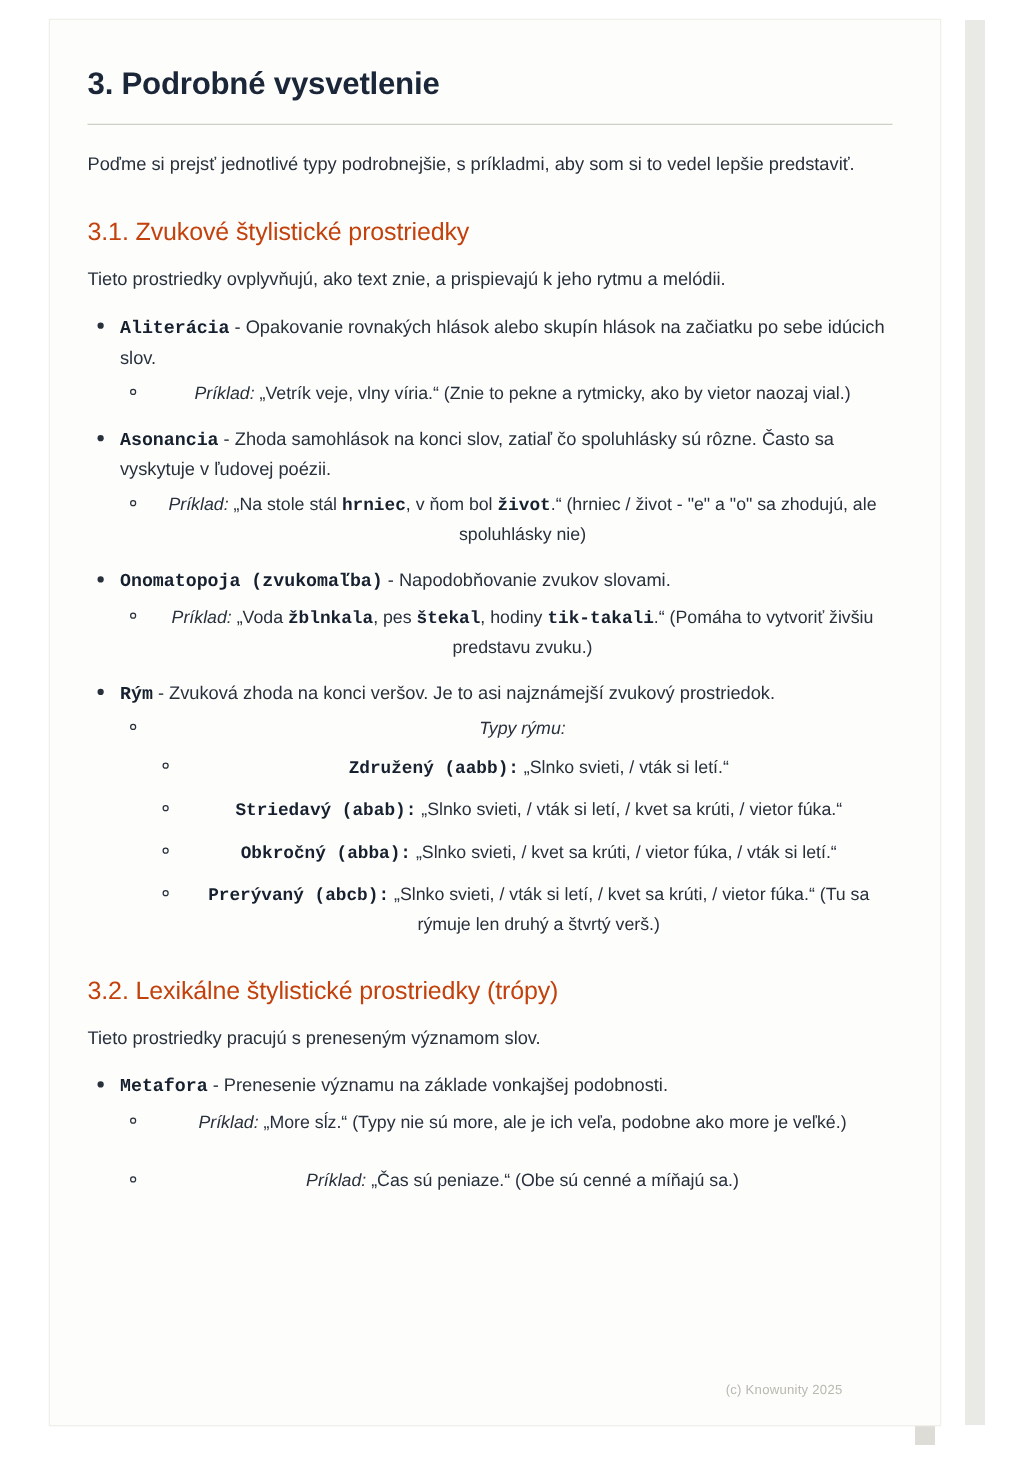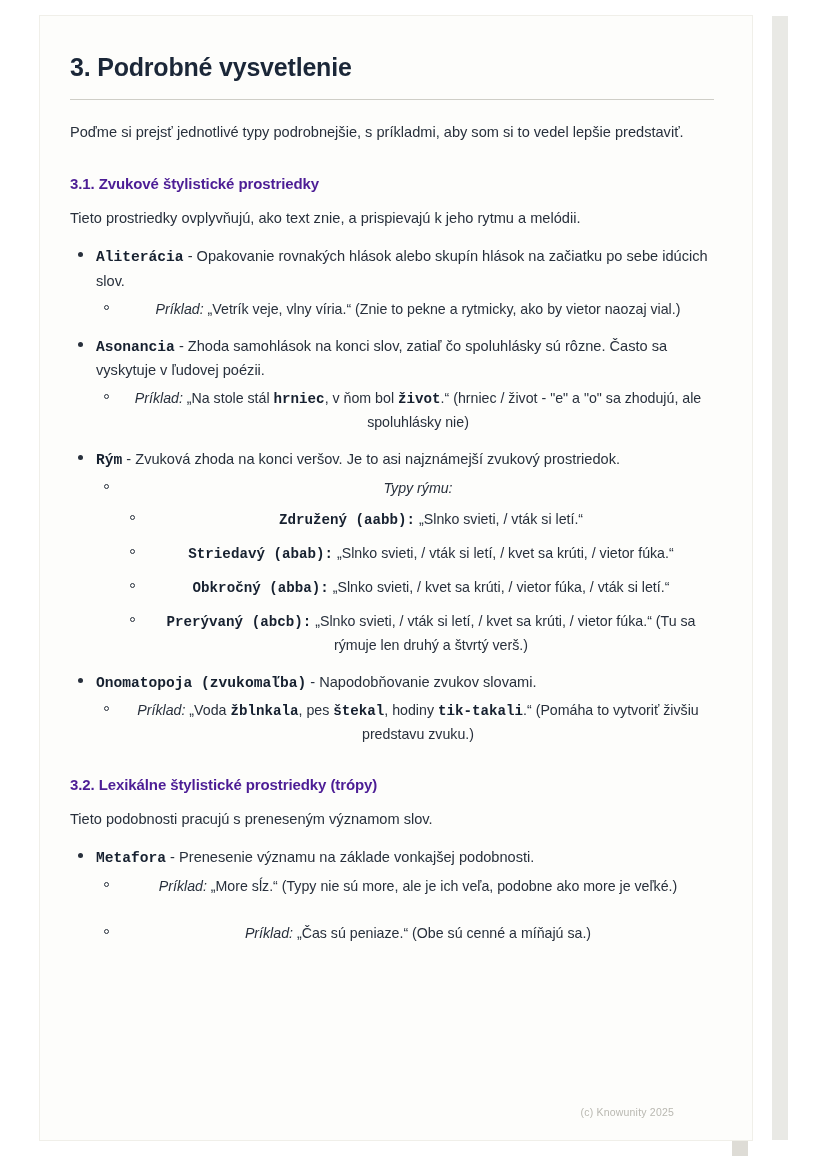--- a/index.html
+++ b/index.html
@@ -52,23 +52,23 @@
     color: #1b2738;
     margin: 10px 0 0 0;
     letter-spacing: -0.2px;
   }
   .rule {
     height: 1px;
     background: #cfcec7;
     margin: 16px 0 20px 0;
   }
   h2.doc-h2 {
-    font-size: 15px;
-    font-weight: bold;
-    color: #4c1d95;
+    font-size: 20px;
+    font-weight: normal;
+    color: #c2410c;
     margin: 30px 0 14px 0;
     letter-spacing: -0.1px;
   }
   p.para {
     font-size: 14.6px;
     line-height: 1.72;
     color: #28303c;
     margin: 0 0 14px 0;
     text-align: justify;
   }
@@ -191,20 +191,31 @@
         <ul class="lvl2">
           <li class="sub-item">
             <span class="ring"></span>
             <em>Príklad:</em><span> „Na stole stál </span><strong>hrniec</strong><span>, v ňom bol </span><strong>život</strong><span>.“ (hrniec / život - "e" a "o" sa zhodujú, ale spoluhlásky nie)</span>
           </li>
         </ul>
       </li>
 
       <li class="bullet-item">
         <span class="dot"></span>
+        <strong>Onomatopoja (zvukomaľba)</strong><span> - Napodobňovanie zvukov slovami.</span>
+        <ul class="lvl2">
+          <li class="sub-item">
+            <span class="ring"></span>
+            <em>Príklad:</em><span> „Voda </span><strong>žblnkala</strong><span>, pes </span><strong>štekal</strong><span>, hodiny </span><strong>tik-takali</strong><span>.“ (Pomáha to vytvoriť živšiu predstavu zvuku.)</span>
+          </li>
+        </ul>
+      </li>
+
+      <li class="bullet-item">
+        <span class="dot"></span>
         <strong>Rým</strong><span> - Zvuková zhoda na konci veršov. Je to asi najznámejší zvukový prostriedok.</span>
         <ul class="lvl2">
           <li class="sub-item">
             <span class="ring"></span>
             <em>Typy rýmu:</em>
             <ul class="lvl3">
               <li class="sub-sub-item">
                 <span class="ring"></span>
                 <strong>Združený (aabb):</strong><span> „Slnko svieti, / vták si letí.“</span>
               </li>
@@ -218,35 +229,24 @@
               </li>
               <li class="sub-sub-item">
                 <span class="ring"></span>
                 <strong>Prerývaný (abcb):</strong><span> „Slnko svieti, / vták si letí, / kvet sa krúti, / vietor fúka.“ (Tu sa rýmuje len druhý a štvrtý verš.)</span>
               </li>
             </ul>
           </li>
         </ul>
       </li>
 
-      <li class="bullet-item">
-        <span class="dot"></span>
-        <strong>Onomatopoja (zvukomaľba)</strong><span> - Napodobňovanie zvukov slovami.</span>
-        <ul class="lvl2">
-          <li class="sub-item">
-            <span class="ring"></span>
-            <em>Príklad:</em><span> „Voda </span><strong>žblnkala</strong><span>, pes </span><strong>štekal</strong><span>, hodiny </span><strong>tik-takali</strong><span>.“ (Pomáha to vytvoriť živšiu predstavu zvuku.)</span>
-          </li>
-        </ul>
-      </li>
-
     </ul>
 
     <h2 class="doc-h2">3.2. Lexikálne štylistické prostriedky (trópy)</h2>
-    <p class="para">Tieto podobnosti pracujú s preneseným významom slov.</p>
+    <p class="para">Tieto prostriedky pracujú s preneseným významom slov.</p>
 
     <ul class="lvl1">
       <li class="bullet-item">
         <span class="dot"></span>
         <strong>Metafora</strong><span> - Prenesenie významu na základe vonkajšej podobnosti.</span>
         <ul class="lvl2">
           <li class="sub-item">
             <span class="ring"></span>
             <em>Príklad:</em><span> „More sĺz.“ (Typy nie sú more, ale je ich veľa, podobne ako more je veľké.)</span>
           </li>

